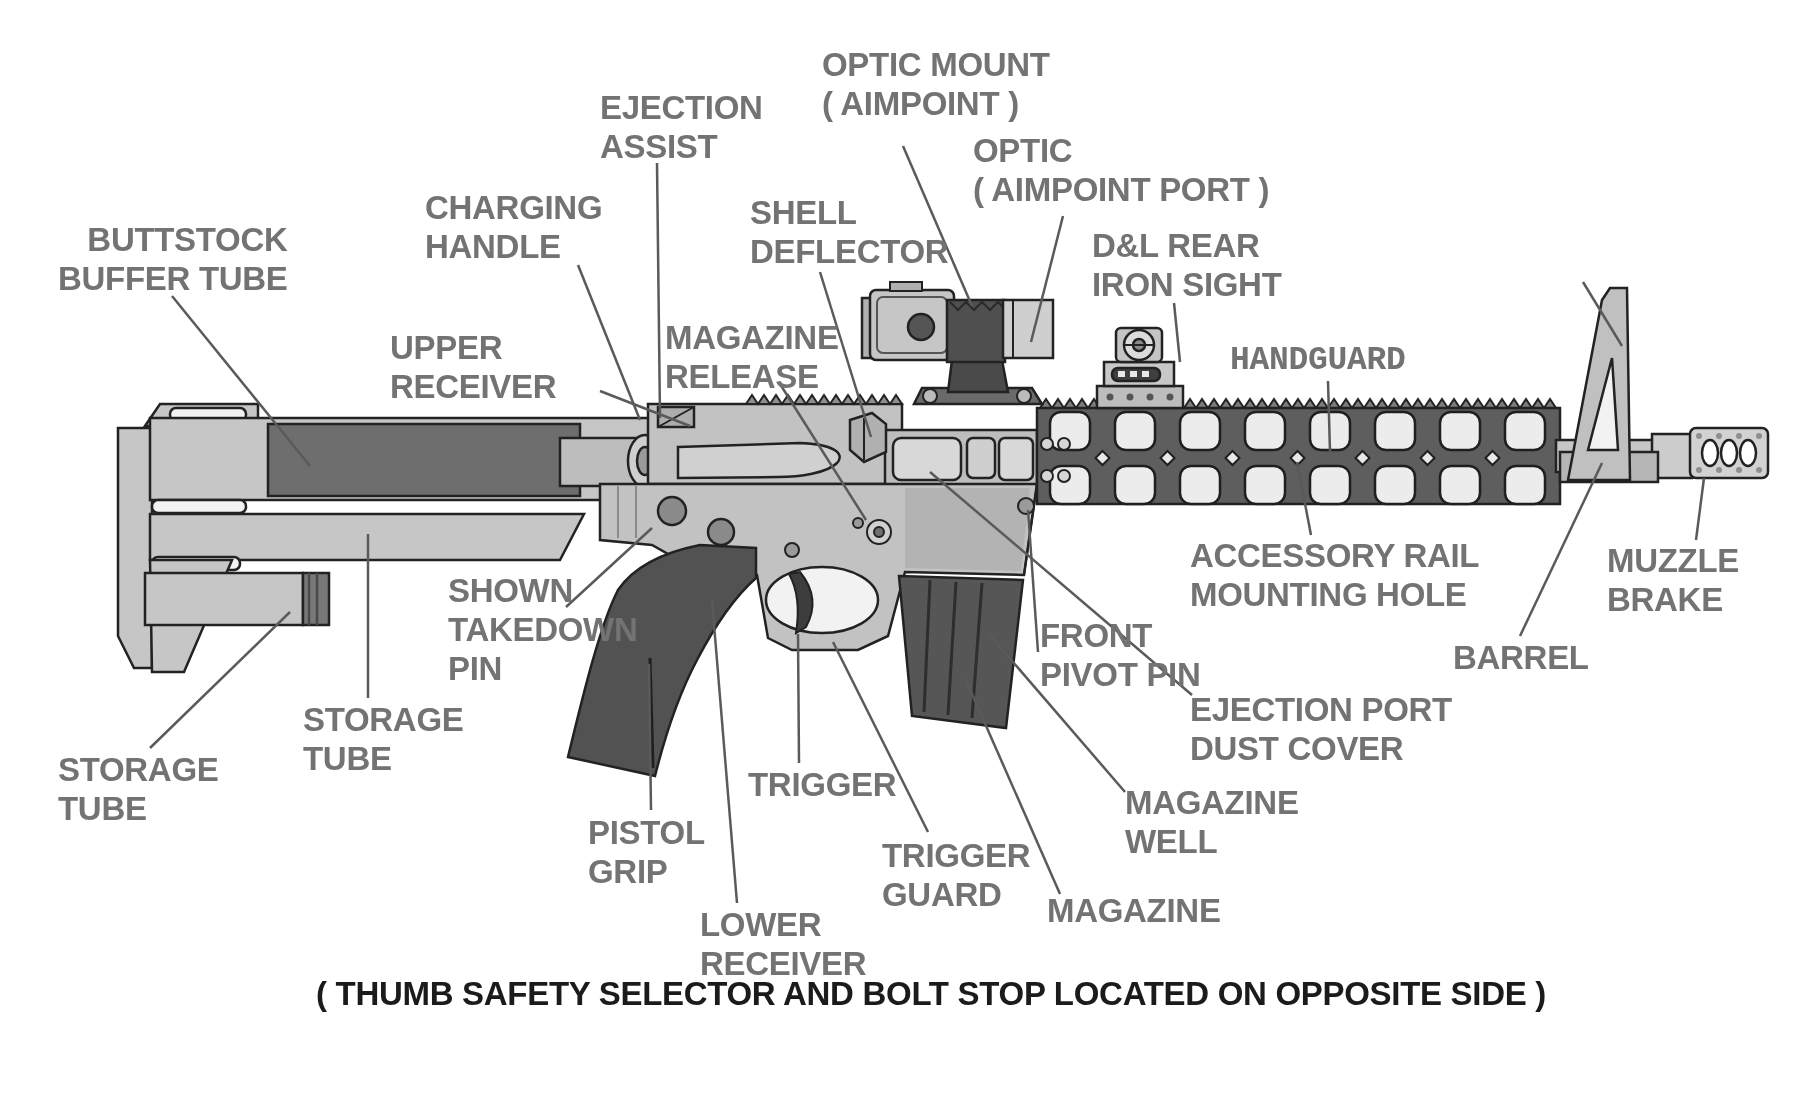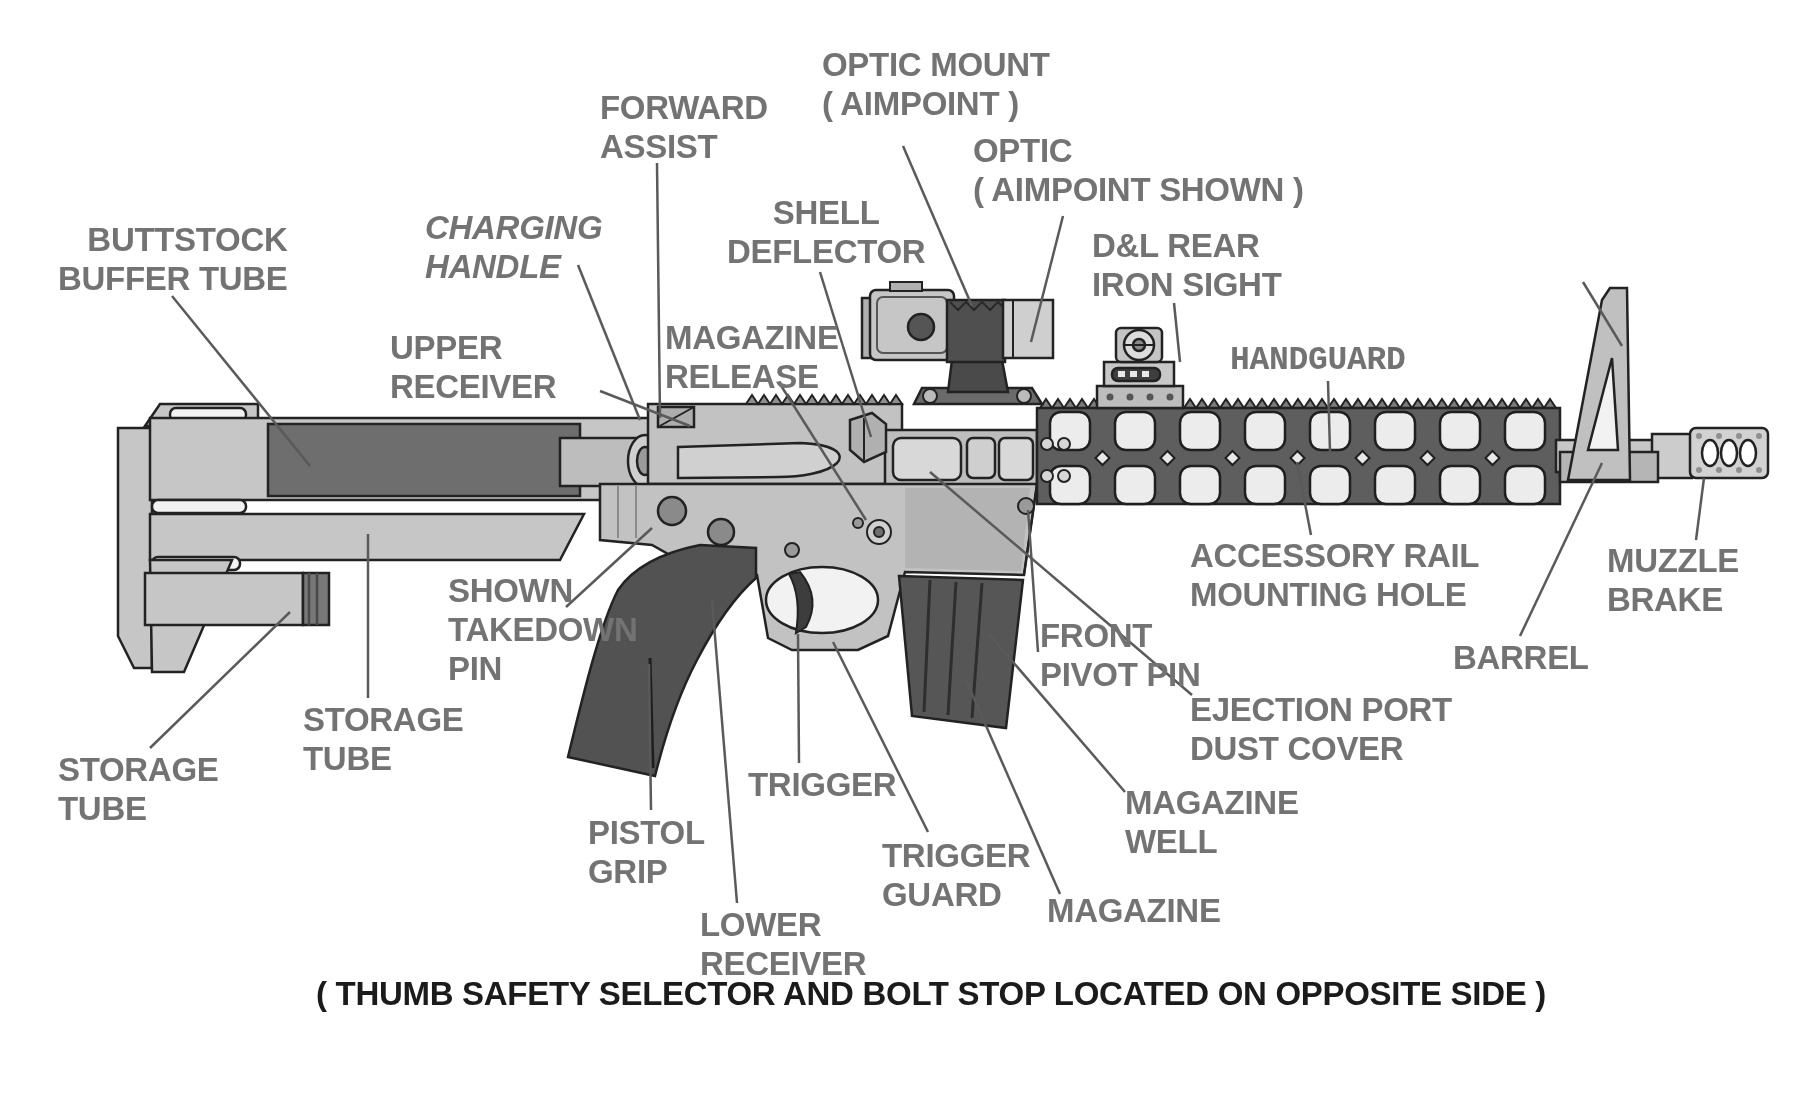--- a/index.html
+++ b/index.html
@@ -220,30 +220,30 @@
         <line x1="928" y1="832" x2="833" y2="642"></line>
         <line x1="737" y1="903" x2="712" y2="600"></line>
         <line x1="1060" y1="894" x2="965" y2="678"></line>
       </g>
 </svg>
 
 <div id="label-layer">
   <div class="caption" id="caption-el" style="left: 316px; top: 974px;">( THUMB SAFETY SELECTOR AND BOLT STOP LOCATED ON OPPOSITE SIDE )</div>
 <div class="label" style="left: 58px; top: 220px; text-align: right;">BUTTSTOCK
 BUFFER TUBE</div>
-      <div class="label" style="left: 425px; top: 208px; font-style: italic;">CHARGING
+      <div class="label" style="left: 425px; top: 188px;">CHARGING
 HANDLE</div>
-      <div class="label" style="left: 600px; top: 88px;">FORWARD
+      <div class="label" style="left: 600px; top: 88px;">EJECTION
 ASSIST</div>
       <div class="label" style="left: 822px; top: 45px;">OPTIC MOUNT
 ( AIMPOINT )</div>
-      <div class="label" style="left: 727px; top: 193px; text-align: center;">SHELL
+      <div class="label" style="left: 750px; top: 193px;">SHELL
 DEFLECTOR</div>
       <div class="label" style="left: 973px; top: 131px;">OPTIC
-( AIMPOINT SHOWN )</div>
+( AIMPOINT PORT )</div>
       <div class="label" style="left: 1092px; top: 226px;">D&amp;L REAR
 IRON SIGHT</div>
       <div class="label" style="left: 390px; top: 328px;">UPPER
 RECEIVER</div>
       <div class="label" style="left: 665px; top: 318px;">MAGAZINE
 RELEASE</div>
       <div class="label" style="left: 1230px; top: 341px; font-family: Liberation Mono, monospace;">HANDGUARD</div>
       <div class="label" style="left: 1190px; top: 536px;">ACCESSORY RAIL
 MOUNTING HOLE</div>
       <div class="label" style="left: 1607px; top: 541px;">MUZZLE

